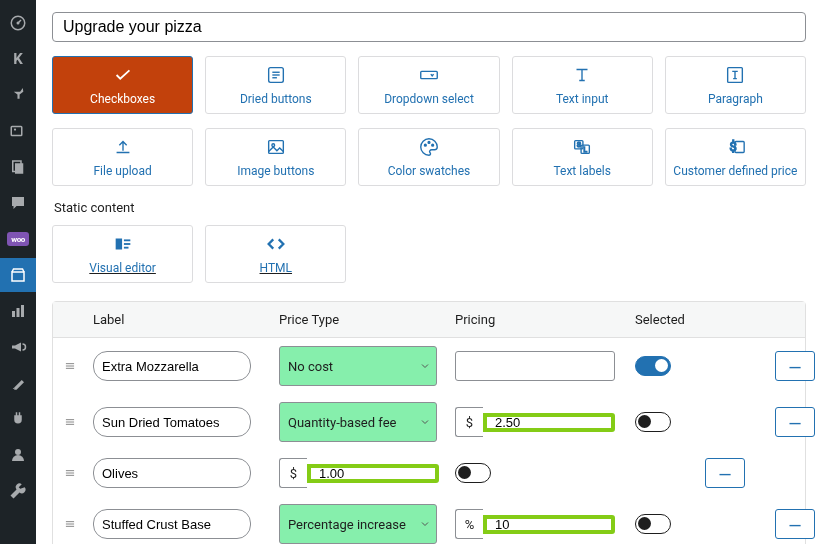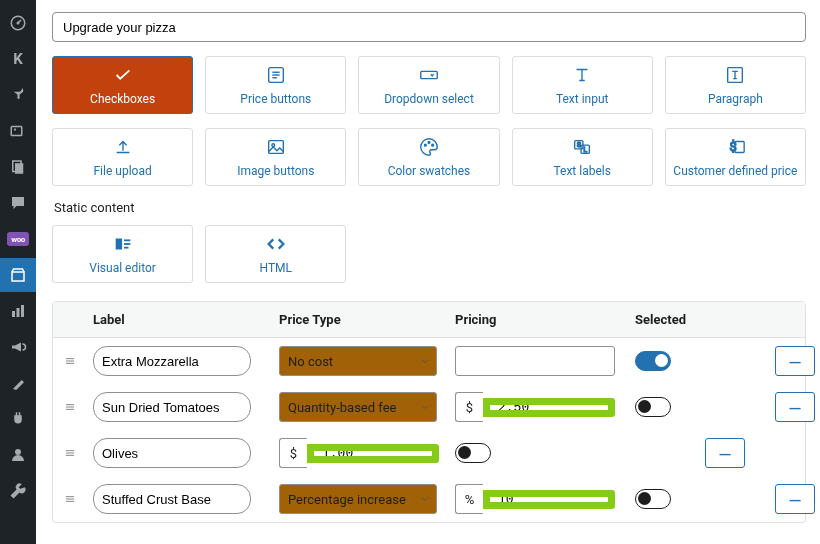--- a/index.html
+++ b/index.html
@@ -4,43 +4,43 @@
 <style>
 * { box-sizing: border-box; margin: 0; padding: 0; }
 body { font-family: -apple-system, BlinkMacSystemFont, "Segoe UI", Roboto, sans-serif; font-size: 13px; color: #1e1e1e; background: #fff; }
 .app { display: flex; height: 544px; width: 820px; overflow: hidden; }
 .sidebar { width: 36px; background: #1d2327; display: flex; flex-direction: column; align-items: center; padding-top: 6px; gap: 2px; }
 .sidebar .s-item { width: 36px; height: 34px; display: flex; align-items: center; justify-content: center; color: #a7aaad; cursor: pointer; }
 .sidebar .s-item.active { background: #2271b1; color: #fff; }
 .sidebar .s-item svg { width: 18px; height: 18px; }
 .sidebar .woo { background: #7f54b3; color: #fff; font-size: 8px; font-weight: 700; border-radius: 3px; width: 22px; height: 14px; display: flex; align-items: center; justify-content: center; letter-spacing: -0.5px; }
 .main { flex: 1; padding: 12px 14px 0 16px; overflow-y: auto; }
-.title-input { width: 100%; height: 30px; border: 1px solid #8c8f94; border-radius: 4px; padding: 0 10px; font-size: 13px; margin-bottom: 14px; }
+.title-input { width: 100%; height: 30px; border: 1px solid #8c8f94; border-radius: 4px; padding: 0 10px; font-size: 16px; margin-bottom: 14px; }
 .cards { display: grid; grid-template-columns: repeat(5, 1fr); gap: 12px; margin-bottom: 14px; }
 .card { border: 1px solid #dcdcde; border-radius: 3px; height: 58px; display: flex; flex-direction: column; align-items: center; justify-content: center; gap: 6px; cursor: pointer; background: #fff; }
 .card.active { background: #c2410c; border-color: #2271b1; color: #fff; }
 .card .ico { height: 22px; display: flex; align-items: center; justify-content: center; }
 .card .ico svg { width: 22px; height: 22px; }
 .card.active svg { stroke: #fff; fill: none; }
 .card:not(.active) svg { stroke: #2271b1; }
 .card .lbl { font-size: 12px; }
 .section-title { font-size: 13px; margin: 4px 0 10px 2px; color: #1e1e1e; font-weight: 400; }
-.cards2 { display: grid; grid-template-columns: repeat(5, 1fr); gap: 12px; margin-bottom: 18px; }
+.cards2 { display: grid; grid-template-columns: repeat(5, 1fr); gap: 12px; margin-bottom: 18px; text-decoration: underline; }
 .table-wrap { border: 1px solid #e0e0e0; border-radius: 4px; }
-.thead { display: grid; grid-template-columns: 30px 186px 176px 180px 110px 70px; padding: 10px 10px; background: #f6f7f7; border-bottom: 1px solid #e0e0e0; font-weight: 700; font-size: 13px; }
+.thead { display: grid; grid-template-columns: 30px 186px 176px 180px 110px 70px; padding: 10px 10px; background: #f6f7f7; border-bottom: 1px solid #e0e0e0; font-weight: 400; font-size: 13px; }
 .trow { display: grid; grid-template-columns: 30px 186px 176px 180px 110px 70px; align-items: center; padding: 8px 10px; gap: 0; }
 .drag { color: #777; cursor: grab; display:flex; align-items:center; }
 .drag svg { width: 14px; height: 14px; }
 .inp { height: 30px; border: 1px solid #8c8f94; border-radius: 14px; padding: 0 8px; font-size: 13px; width: 158px; }
 .sel-wrap { position: relative; width: 158px; }
-.sel { height: 30px; border: 1px solid #8c8f94; border-radius: 3px; padding: 0 20px 0 8px; font-size: 13px; width: 100%; background: #a16207; cursor: pointer; display: flex; align-items: center; }
+.sel { height: 40px; border: 1px solid #8c8f94; border-radius: 3px; padding: 0 20px 0 8px; font-size: 13px; width: 100%; background: #86efac; cursor: pointer; display: flex; align-items: center; }
 .sel-wrap .chev { position: absolute; right: 6px; top: 50%; transform: translateY(-50%); pointer-events: none; }
 .price-cell { display: flex; align-items: center; }
 .price-prefix { width: 28px; height: 30px; border: 1px solid #8c8f94; border-right: none; border-radius: 3px 0 0 3px; display: flex; align-items: center; justify-content: center; font-size: 13px; background: #fff; }
-.price-inp { height: 19px; border: 7px solid #84cc16; border-radius: 0 3px 3px 0; padding: 0 8px; font-size: 13px; width: 132px; font-family: Liberation Mono, monospace; }
+.price-inp { height: 19px; border: 4px solid #84cc16; border-radius: 0 3px 3px 0; padding: 0 8px; font-size: 13px; width: 132px; }
 .price-empty { height: 30px; border: 1px solid #8c8f94; border-radius: 3px; width: 160px; background: #fff; }
 .toggle { width: 36px; height: 20px; border-radius: 10px; position: relative; cursor: pointer; }
 .toggle.off { background: #fff; border: 1.5px solid #1e1e1e; }
 .toggle.off::after { content: ""; position: absolute; left: 2px; top: 2px; width: 13px; height: 13px; background: #1e1e1e; border-radius: 50%; }
 .toggle.on { background: #2271b1; border: 1.5px solid #2271b1; }
 .toggle.on::after { content: ""; position: absolute; right: 2px; top: 2px; width: 13px; height: 13px; background: #fff; border-radius: 50%; }
 .del-btn { width: 40px; height: 30px; border: 1.5px solid #2271b1; color: #2271b1; background: #fff; border-radius: 3px; font-size: 20px; line-height: 1; cursor: pointer; display: flex; align-items: center; justify-content: center; margin-left: auto; }
 .blue { color: #2271b1; }
 </style>
 </head>
@@ -138,21 +138,21 @@
       </div>
       <div class="card">
         <div class="ico">
             <svg viewBox="0 0 24 24" fill="none" stroke-width="1.5">
               <rect x="4" y="4" width="16" height="16" rx="2"></rect>
               <line x1="8" y1="9" x2="16" y2="9"></line>
               <line x1="8" y1="12" x2="16" y2="12"></line>
               <line x1="8" y1="15" x2="13" y2="15"></line>
             </svg>
           </div>
-        <div class="lbl blue">Price buttons</div>
+        <div class="lbl blue">Dried buttons</div>
       </div>
       <div class="card">
         <div class="ico">
             <svg viewBox="0 0 24 24" fill="none" stroke-width="1.5">
               <rect x="3" y="8" width="18" height="8" rx="1"></rect>
               <path d="M17 11l-1.5 2L14 11"></path>
             </svg>
           </div>
         <div class="lbl blue">Dropdown select</div>
       </div>

